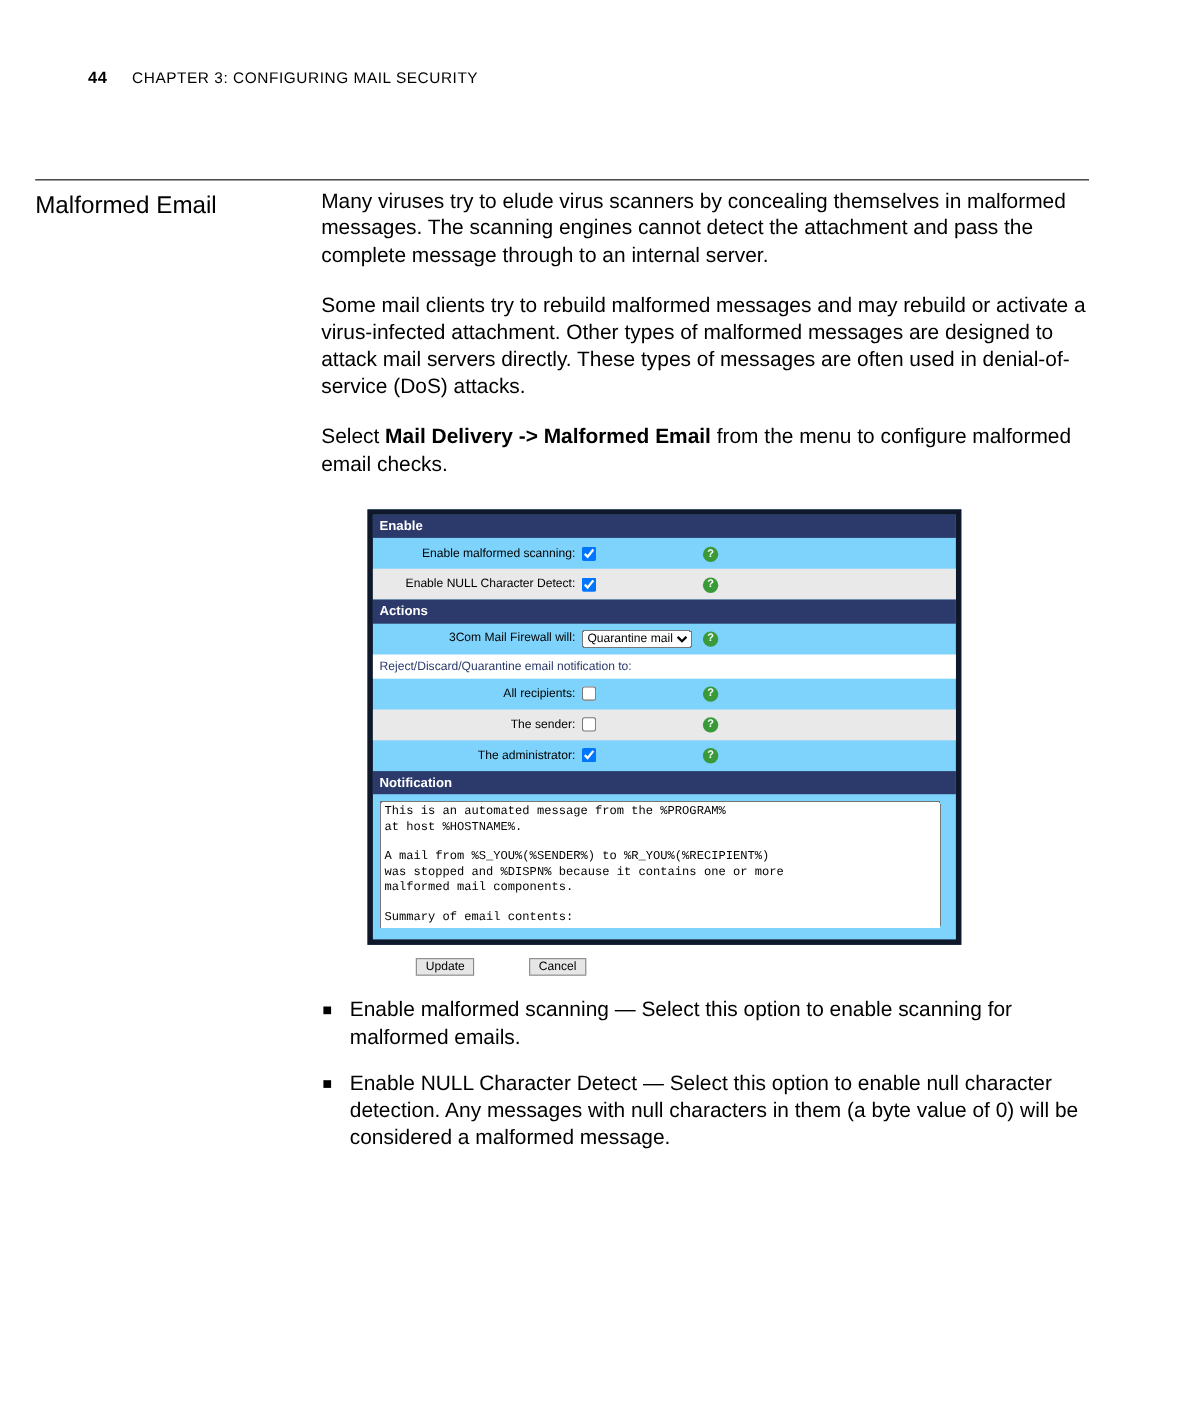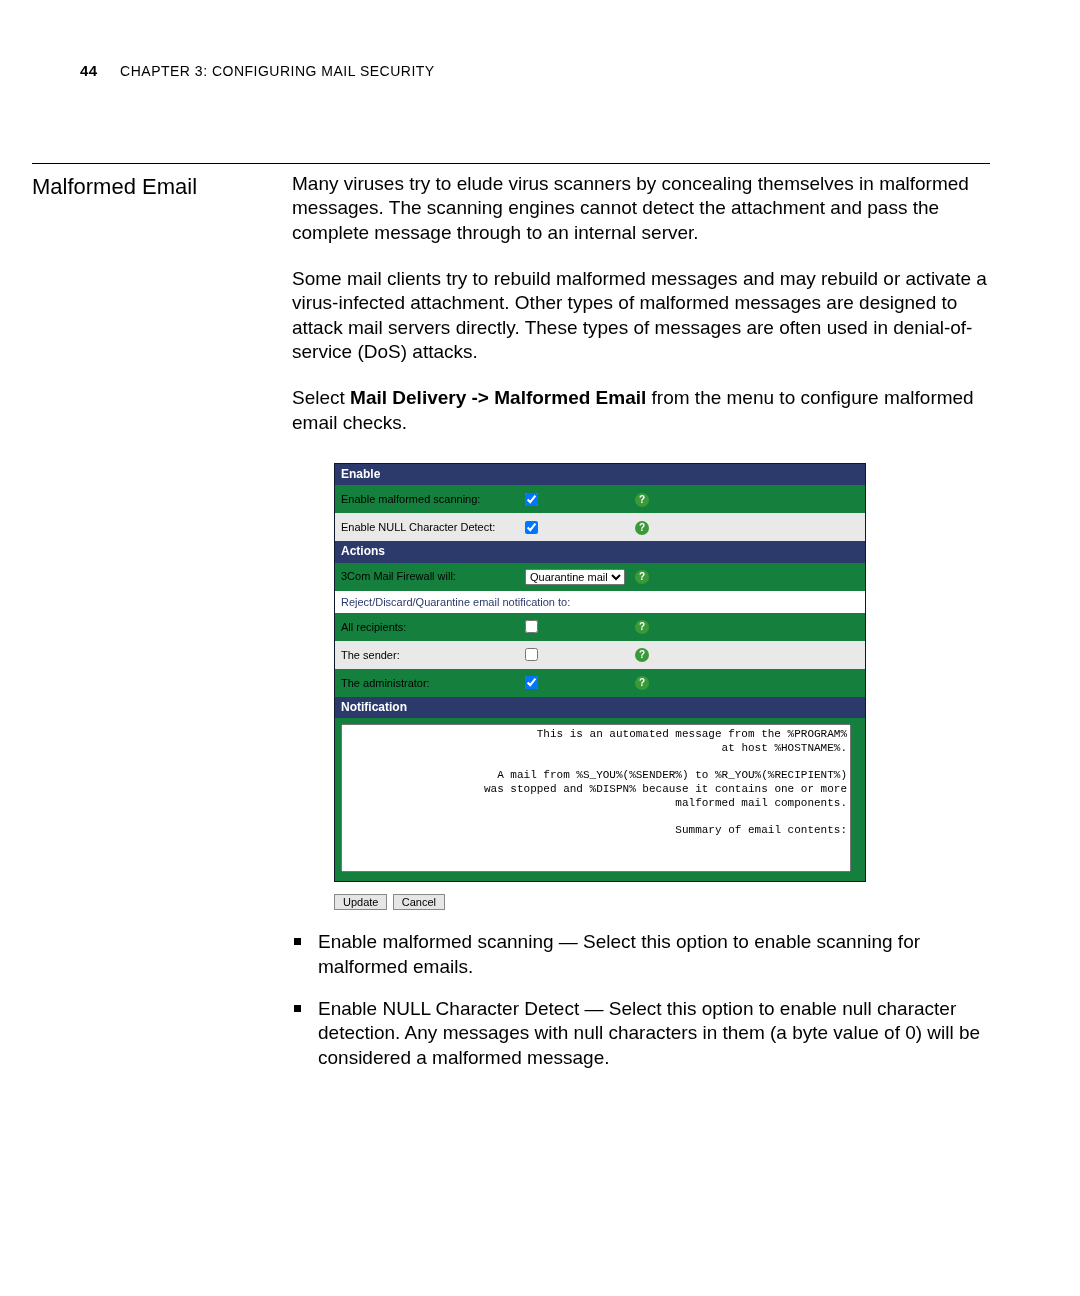--- a/index.html
+++ b/index.html
@@ -55,46 +55,46 @@
   .body-col p {
     margin: 0 0 22px 0;
   }
   .menu-path {
     font-weight: 600;
   }
   .screenshot {
     margin: 28px 42px 18px 42px;
   }
   .panel {
-    border: 1px solid #0f172a;
+    border: 5px solid #0f172a;
     border-collapse: collapse;
     width: 530px;
     font-family: Tahoma, Arial, sans-serif;
     font-size: 11px;
-    background: #15803d;
+    background: #7dd3fc;
   }
   .panel-header {
     background: #2b3a6b;
     color: #fff;
     font-weight: bold;
     padding: 3px 6px;
     font-size: 12px;
   }
   .panel-row {
     display: flex;
     align-items: center;
     padding: 3px 6px;
     min-height: 22px;
   }
   .panel-row.alt {
     background: #e9e9e9;
   }
   .panel-label {
     flex: 0 0 178px;
-    text-align: left;
+    text-align: right;
     padding-right: 6px;
     font-size: 11px;
     color: #000;
   }
   .panel-field {
     flex: 0 0 110px;
     display: flex;
     align-items: center;
   }
   .panel-help {
@@ -121,39 +121,39 @@
   }
   .panel-select {
     font-size: 11px;
     font-family: Tahoma, Arial, sans-serif;
   }
   .panel-textarea-wrap {
     padding: 6px;
   }
   .panel-textarea {
     width: 510px;
-    height: 148px;
+    height: 116px;
     font-family: "Courier New", monospace;
     font-size: 11px;
     line-height: 1.25;
     padding: 3px;
     box-sizing: border-box;
     resize: none;
     white-space: pre-wrap;
-    text-align: right;
   }
   .panel-buttons {
     padding: 6px 0 0 0;
   }
   .panel-buttons button {
     font-family: Tahoma, Arial, sans-serif;
     font-size: 11px;
     padding: 1px 8px;
     background: #e6e6e6;
     border: 1px solid #888;
+    margin-left: 44px;
   }
   input[type="checkbox"] {
     width: 13px;
     height: 13px;
     margin: 0;
   }
   ul.doc-bullets {
     list-style: none;
     margin: 14px 0 16px 0;
     padding: 0;

